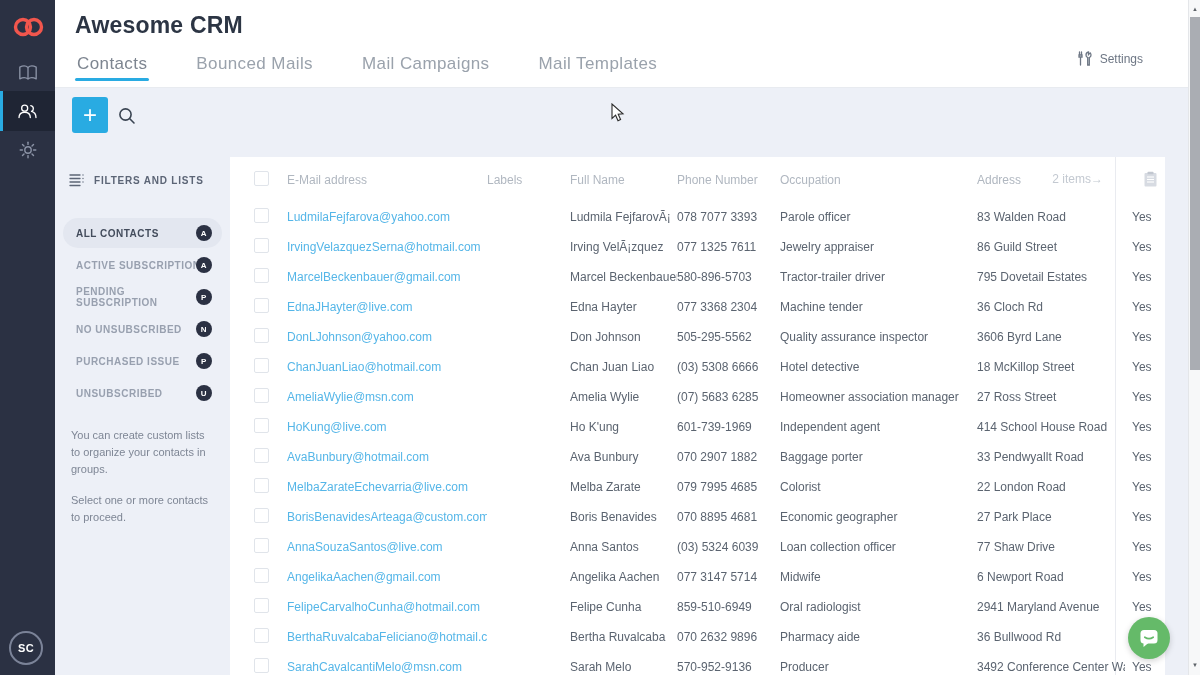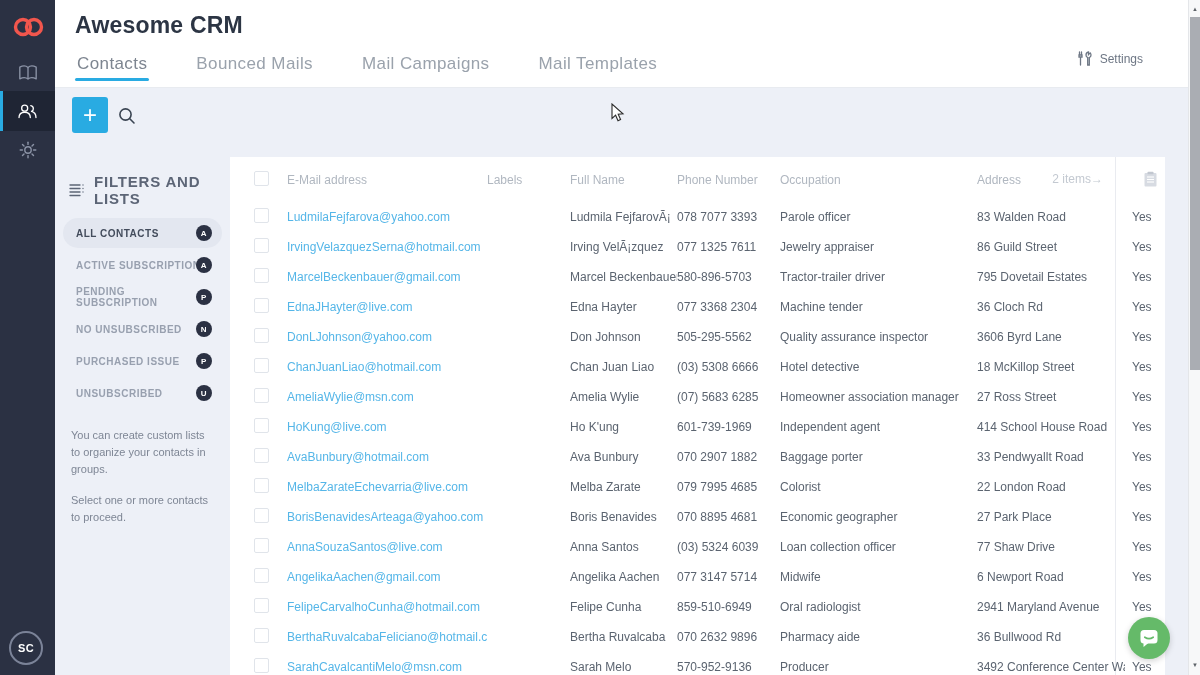--- a/index.html
+++ b/index.html
@@ -30,21 +30,21 @@
   .tab.active::after { content:""; position:absolute; left:0; right:0; bottom:6px; height:3px; background:#29abe2; border-radius:2px; }
   .settings { position:absolute; right:45px; top:50px; display:flex; align-items:center; gap:7px; color:#6d7684; font-size:12px; }
 
   
   .content { position:absolute; left:55px; top:88px; right:12px; bottom:0; background:#edf0f7; }
   .add-btn { position:absolute; left:17px; top:9px; width:36px; height:36px; background:#29abe2; border-radius:3px; color:#fff; font-size:24px; font-weight:300; display:flex; align-items:center; justify-content:center; line-height:0; }
   .search-btn { position:absolute; left:62px; top:18px; width:20px; height:20px; }
 
   
   .filters { position:absolute; left:0; top:69px; width:175px; bottom:0; }
-  .filters-head { position:absolute; left:14px; top:16px; display:flex; align-items:center; gap:9px; font-size:15px; font-weight:700; color:#5c6576; letter-spacing:.8px; }
+  .filters-head { position:absolute; left:14px; top:16px; display:flex; align-items:center; gap:9px; font-size:10px; font-weight:700; color:#5c6576; letter-spacing:.8px; }
   .filter-list { position:absolute; left:0; top:61px; width:175px; }
   .f-item { position:relative; height:30px; margin:0 8px 2px 8px; display:flex; align-items:center; border-radius:15px; padding:0 14px 0 13px; font-size:10px; font-weight:600; letter-spacing:.5px; color:#98a0af; cursor:default; }
   .f-item.active { background:#e3e7f0; color:#434c5c; }
   .f-badge { position:absolute; right:10px; width:16px; height:16px; border-radius:50%; background:#2b3143; color:#fff; font-size:8px; font-weight:700; display:flex; align-items:center; justify-content:center; }
   .filters-help { position:absolute; left:16px; top:270px; width:145px; font-size:11px; color:#7e8695; line-height:1.55; }
   .filters-help p { margin-bottom:14px; }
 
   
   .card { position:absolute; left:175px; top:69px; right:23px; bottom:0; background:#fff; overflow:hidden; }
   .card-divider { position:absolute; left:885px; top:0; bottom:0; width:1px; background:#e9ebf0; }
@@ -340,21 +340,21 @@
           <span class="cell"></span>
           <span class="cell">Melba Zarate</span>
           <span class="cell">079 7995 4685</span>
           <span class="cell">Colorist</span>
           <span class="cell">22 London Road</span>
           <span class="cell yes">Yes</span>
         </div>
 
         <div class="trow">
           <span><span class="cb"></span></span>
-          <span class="cell email">BorisBenavidesArteaga@yahoo.com</span>
+          <span class="cell email">BorisBenavidesArteaga@custom.com</span>
           <span class="cell"></span>
           <span class="cell">Boris Benavides</span>
           <span class="cell">070 8895 4681</span>
           <span class="cell">Economic geographer</span>
           <span class="cell">27 Park Place</span>
           <span class="cell yes">Yes</span>
         </div>
 
         <div class="trow">
           <span><span class="cb"></span></span>

